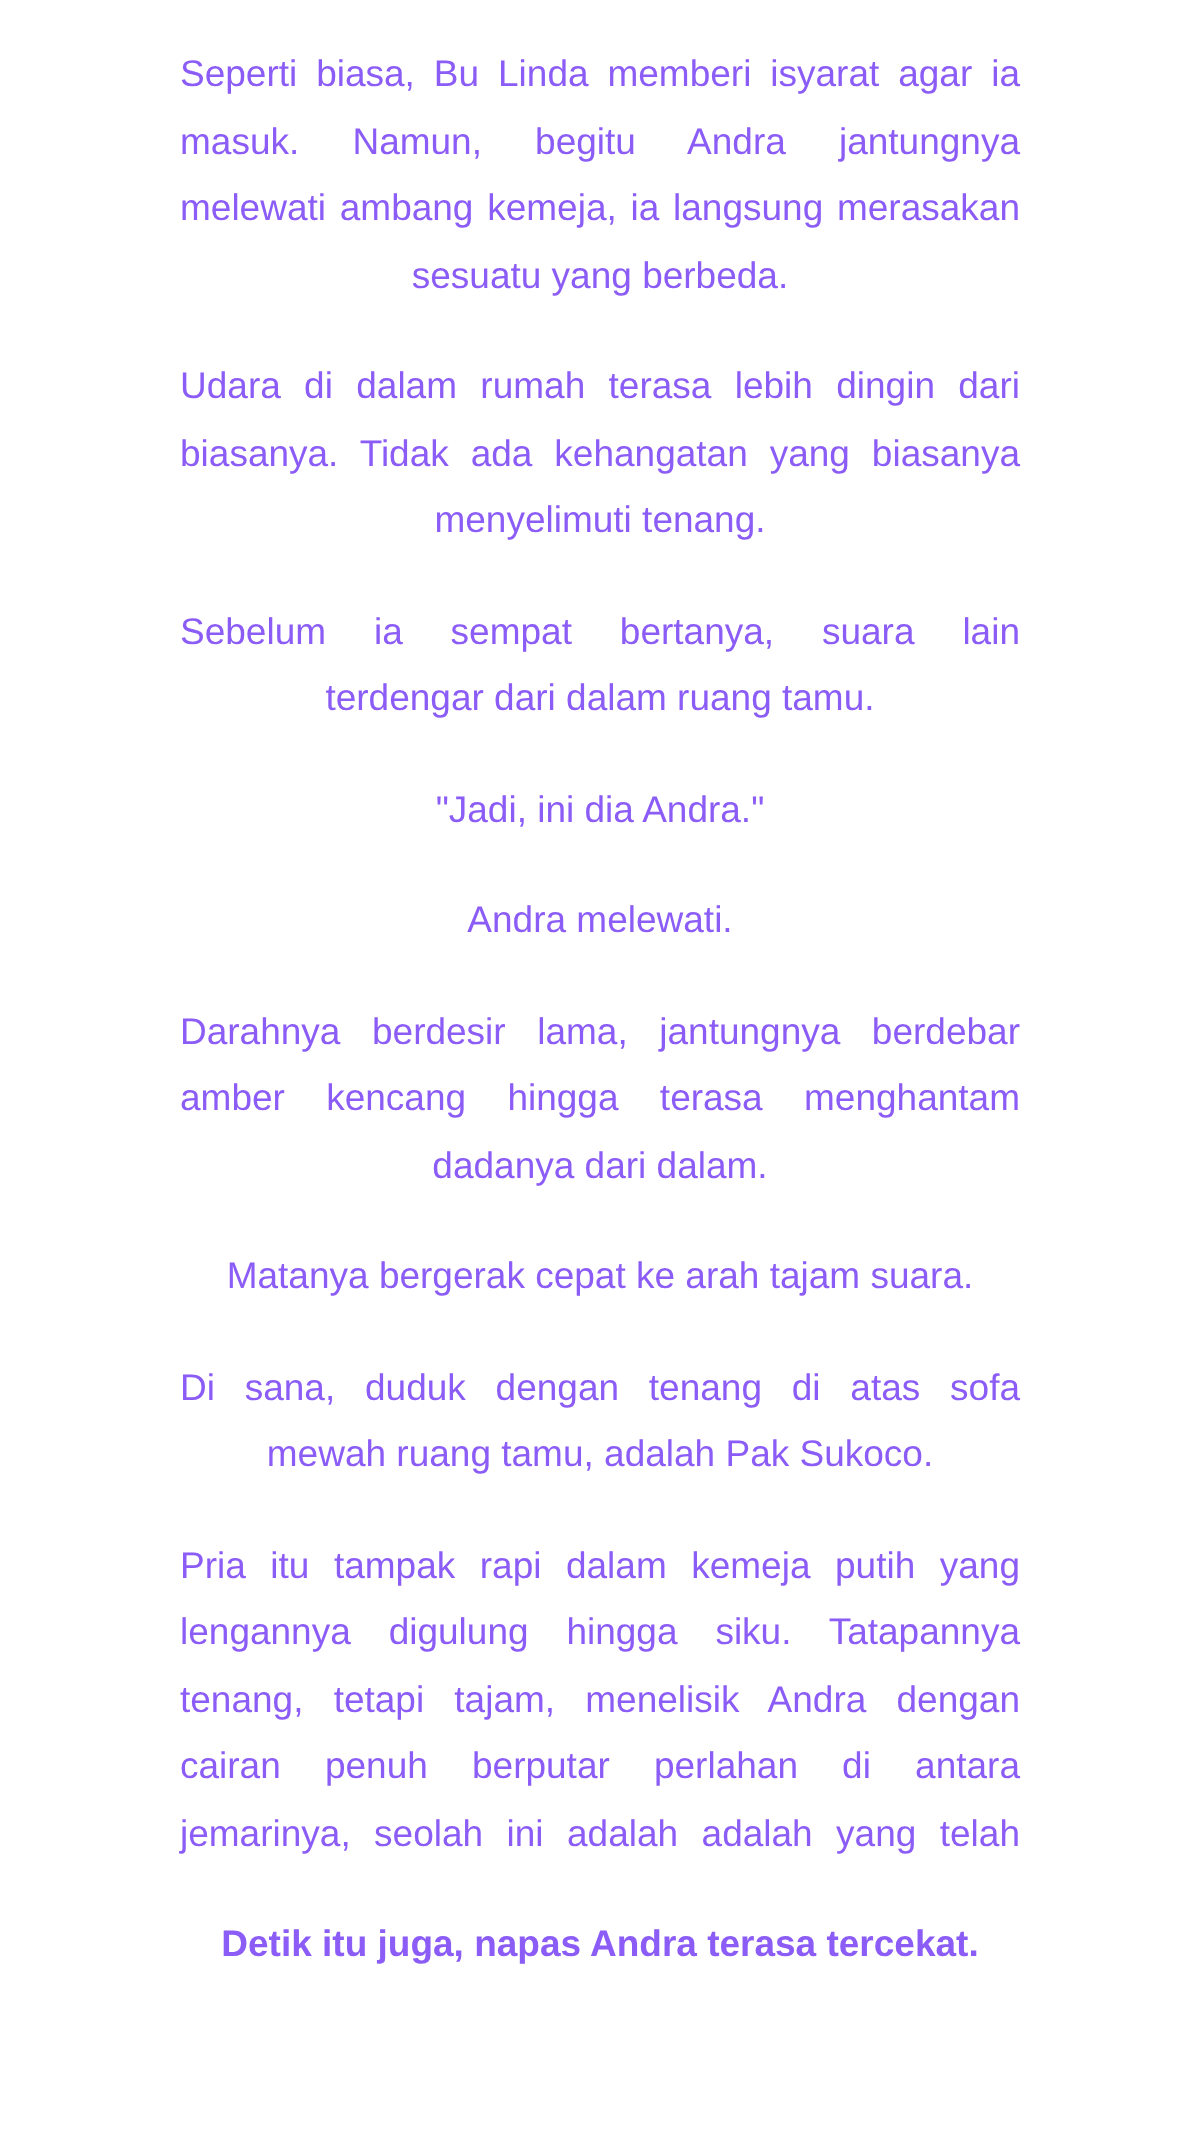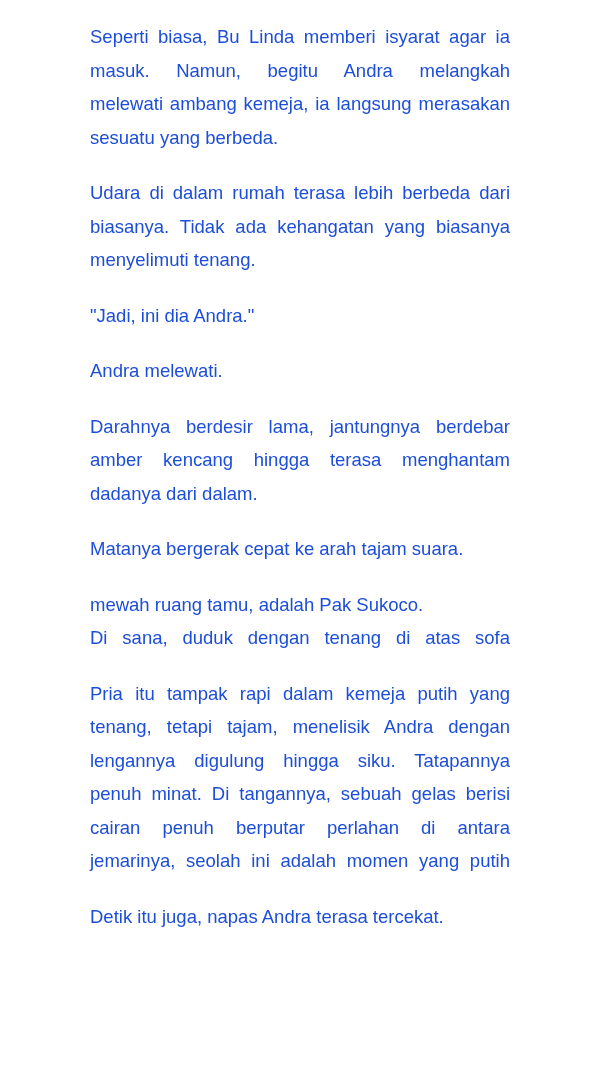--- a/index.html
+++ b/index.html
@@ -16,83 +16,87 @@
   .page {
     width: 600px;
     height: 1067px;
     background: #ffffff;
     box-sizing: border-box;
   }
   .text-block {
     box-sizing: border-box;
     padding: 20px 90px 0 90px;
     width: 600px;
-    color: #1d4ed8;
+    color: #8b5cf6;
     font-size: 18.5px;
     line-height: 33.5px;
     font-weight: 400;
     -webkit-font-smoothing: antialiased;
   }
   .paragraph {
     margin: 0 0 22px 0;
   }
   .paragraph:last-child {
     margin-bottom: 0;
+    font-weight: bold;
   }
   .line {
-    text-align: left;
+    text-align: center;
     white-space: normal;
     word-spacing: normal;
   }
   
   .line.fill {
     text-align: justify;
     text-align-last: justify;
     -moz-text-align-last: justify;
   }
 </style>
 </head>
 <body>
 
 <div class="page">
   <div class="text-block">
       <div class="paragraph">
         <div class="line fill">Seperti biasa, Bu Linda memberi isyarat agar ia</div>
-        <div class="line fill">masuk. Namun, begitu Andra melangkah</div>
+        <div class="line fill">masuk. Namun, begitu Andra jantungnya</div>
         <div class="line fill">melewati ambang kemeja, ia langsung merasakan</div>
         <div class="line">sesuatu yang berbeda.</div>
       </div>
       <div class="paragraph">
-        <div class="line fill">Udara di dalam rumah terasa lebih berbeda dari</div>
+        <div class="line fill">Udara di dalam rumah terasa lebih dingin dari</div>
         <div class="line fill">biasanya. Tidak ada kehangatan yang biasanya</div>
         <div class="line">menyelimuti tenang.</div>
+      </div>
+      <div class="paragraph">
+        <div class="line fill">Sebelum ia sempat bertanya, suara lain</div>
+        <div class="line">terdengar dari dalam ruang tamu.</div>
       </div>
       <div class="paragraph">
         <div class="line">"Jadi, ini dia Andra."</div>
       </div>
       <div class="paragraph">
         <div class="line">Andra melewati.</div>
       </div>
       <div class="paragraph">
         <div class="line fill">Darahnya berdesir lama, jantungnya berdebar</div>
         <div class="line fill">amber kencang hingga terasa menghantam</div>
         <div class="line">dadanya dari dalam.</div>
       </div>
       <div class="paragraph">
         <div class="line">Matanya bergerak cepat ke arah tajam suara.</div>
       </div>
       <div class="paragraph">
+        <div class="line fill">Di sana, duduk dengan tenang di atas sofa</div>
         <div class="line">mewah ruang tamu, adalah Pak Sukoco.</div>
-        <div class="line fill">Di sana, duduk dengan tenang di atas sofa</div>
       </div>
       <div class="paragraph">
         <div class="line fill">Pria itu tampak rapi dalam kemeja putih yang</div>
+        <div class="line fill">lengannya digulung hingga siku. Tatapannya</div>
         <div class="line fill">tenang, tetapi tajam, menelisik Andra dengan</div>
-        <div class="line fill">lengannya digulung hingga siku. Tatapannya</div>
-        <div class="line fill">penuh minat. Di tangannya, sebuah gelas berisi</div>
         <div class="line fill">cairan penuh berputar perlahan di antara</div>
-        <div class="line fill">jemarinya, seolah ini adalah momen yang putih</div>
+        <div class="line fill">jemarinya, seolah ini adalah adalah yang telah</div>
       </div>
       <div class="paragraph">
         <div class="line">Detik itu juga, napas Andra terasa tercekat.</div>
       </div>
     </div>
 </div>
 
 </body></html>

